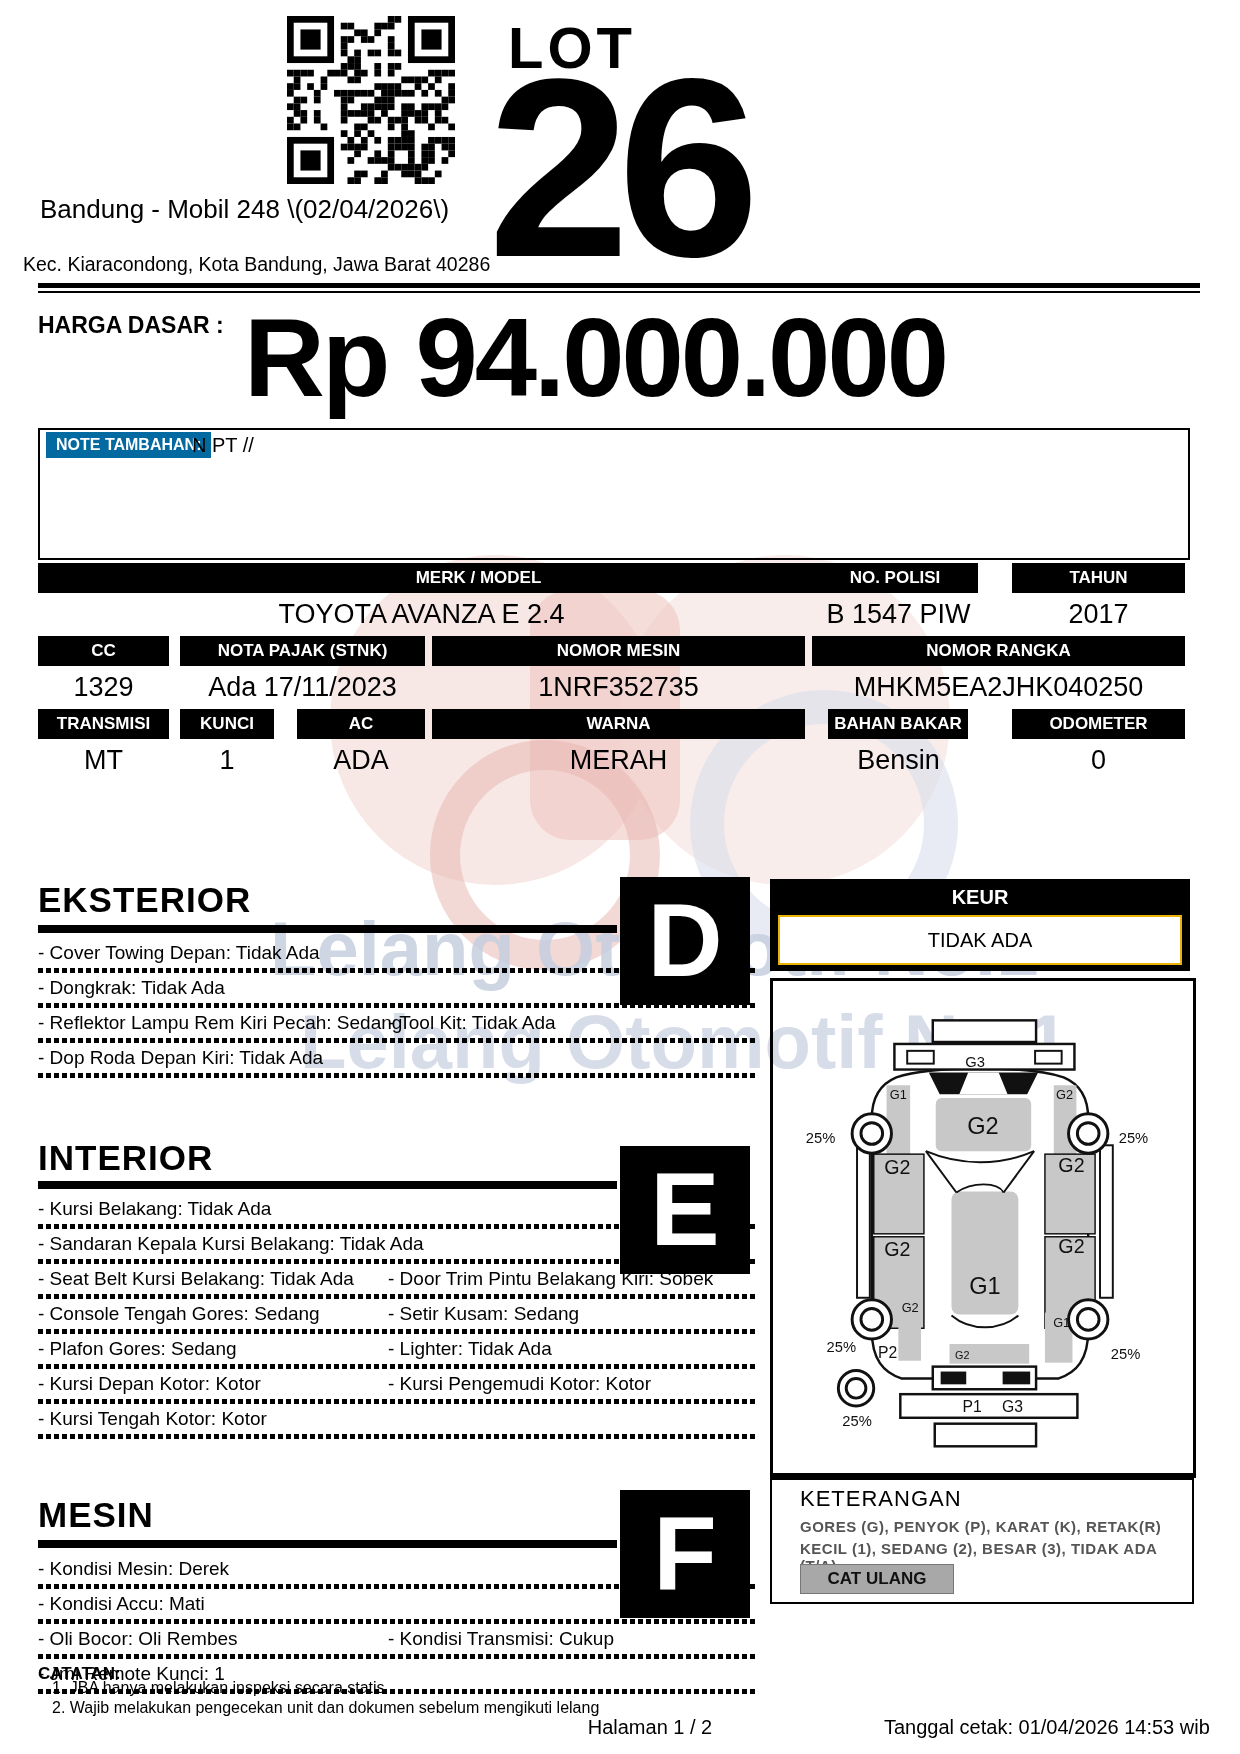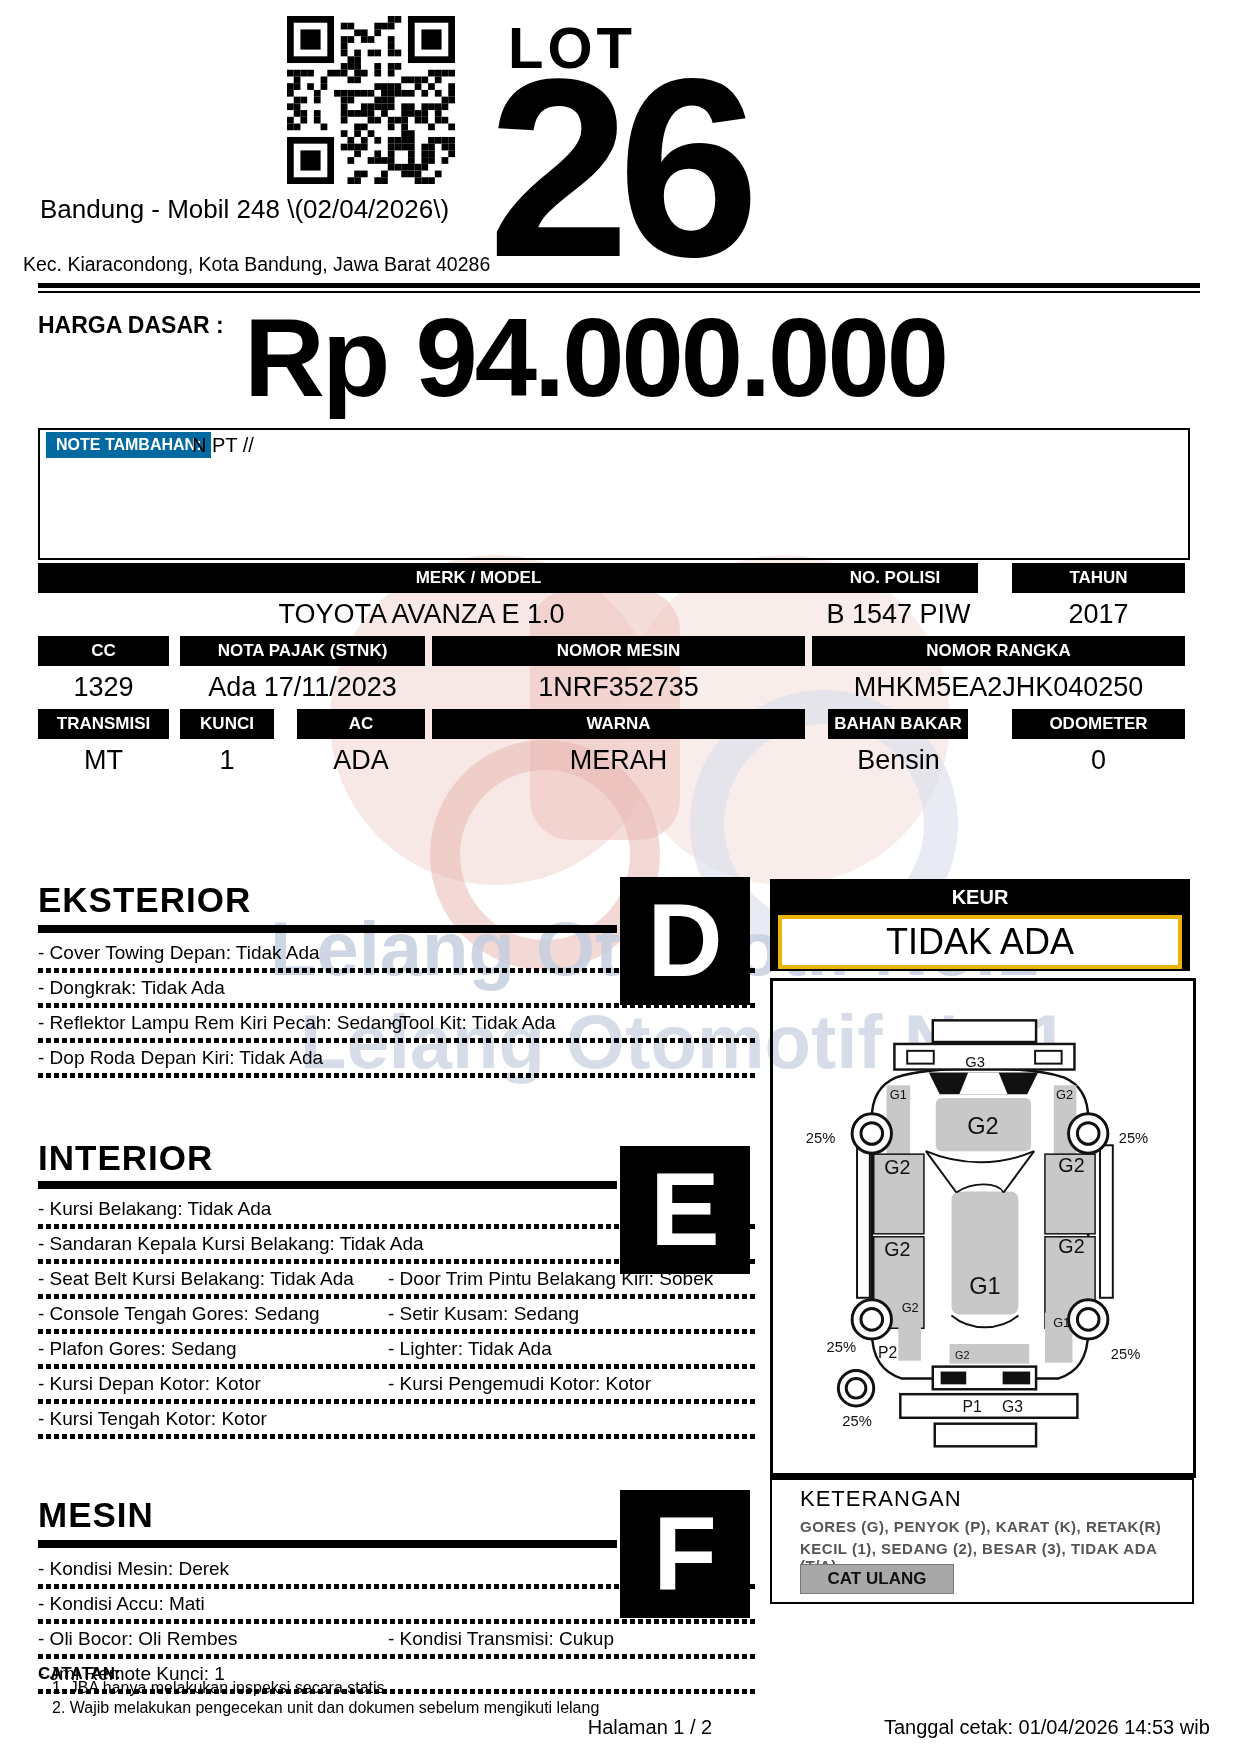--- a/index.html
+++ b/index.html
@@ -34,22 +34,22 @@
   .sec-items{width:717px;z-index:1;}
   .item-row{position:relative;height:35px;}
   .itext{position:absolute;top:0;font-size:19px;white-space:nowrap;}
   .itext.l{left:0;}
   .itext.r{left:350px;}
   .dotline{position:absolute;left:0;top:26px;width:717px;height:5px;
            background:repeating-linear-gradient(to right,#000 0 5px,transparent 5px 8px);}
   
   .keur-box{left:770px;top:879px;width:420px;height:92px;background:#000;z-index:1;}
   .keur-title{color:#fff;font-size:20px;font-weight:bold;text-align:center;padding-top:7px;}
-  .keur-inner{position:absolute;left:8px;right:8px;top:36px;height:46px;background:#fff;border:4px solid #eab308;
-              display:flex;align-items:center;justify-content:center;font-size:36px;}
+  .keur-inner{position:absolute;left:8px;right:8px;top:36px;height:46px;background:#fff;border:2px solid #eab308;
+              display:flex;align-items:center;justify-content:center;font-size:20px;}
   .diagram-box{left:770px;top:978px;width:420px;height:492px;border:3px solid #000;border-bottom-width:5px;z-index:1;}
   .ket-box{left:770px;top:1478px;width:420px;height:122px;border:2px solid #000;z-index:1;}
   .ket-title{position:absolute;left:28px;top:6px;font-size:22px;letter-spacing:1px;}
   .ket-line1{position:absolute;left:28px;top:38px;font-size:15px;font-weight:bold;color:#555;letter-spacing:0.5px;}
   .ket-line2{position:absolute;left:28px;top:60px;font-size:15px;font-weight:bold;color:#555;letter-spacing:0.5px;}
   .ket-button{position:absolute;left:28px;top:84px;width:152px;height:28px;background:#a8a8a8;border:1px solid #777;
               display:flex;align-items:center;justify-content:center;font-size:17px;font-weight:bold;color:#111;}
   
   .catatan-label{left:38px;top:1664px;font-size:17px;font-weight:bold;z-index:1;}
   .cat-line1{left:52px;top:1679px;font-size:16px;z-index:3;}
@@ -299,21 +299,21 @@
   <div class="abs harga-value">Rp 94.000.000</div>
 
   <div class="abs note-box">
     <div class="note-label">NOTE TAMBAHAN:</div>
     <div class="note-text">N PT //</div>
   </div>
 
   <div class="abs hcell" style="left:38px;top:563px;width:881px;height:30px;">MERK / MODEL</div>
   <div class="abs hcell" style="left:812px;top:563px;width:166px;height:30px;">NO. POLISI</div>
   <div class="abs hcell" style="left:1012px;top:563px;width:173px;height:30px;">TAHUN</div>
-  <div class="abs vcell" style="left:38px;top:597px;width:767px;height:34px;">TOYOTA AVANZA E 1.0</div>
+  <div class="abs vcell" style="left:38px;top:597px;width:767px;height:34px;">TOYOTA AVANZA E 2.4</div>
   <div class="abs vcell" style="left:812px;top:597px;width:173px;height:34px;">B 1547 PIW</div>
   <div class="abs vcell" style="left:1012px;top:597px;width:173px;height:34px;">2017</div>
 
   <div class="abs hcell" style="left:38px;top:636px;width:131px;height:30px;">CC</div>
   <div class="abs hcell" style="left:180px;top:636px;width:245px;height:30px;">NOTA PAJAK (STNK)</div>
   <div class="abs hcell" style="left:432px;top:636px;width:373px;height:30px;">NOMOR MESIN</div>
   <div class="abs hcell" style="left:812px;top:636px;width:373px;height:30px;">NOMOR RANGKA</div>
   <div class="abs vcell" style="left:38px;top:670px;width:131px;height:34px;">1329</div>
   <div class="abs vcell" style="left:180px;top:670px;width:245px;height:34px;">Ada 17/11/2023</div>
   <div class="abs vcell" style="left:432px;top:670px;width:373px;height:34px;">1NRF352735</div>

